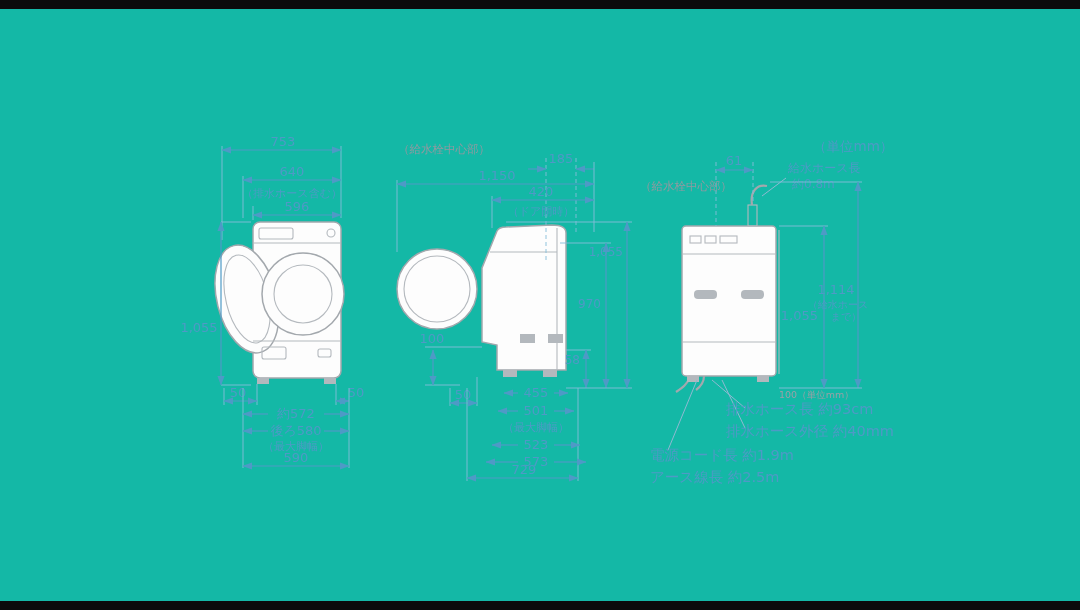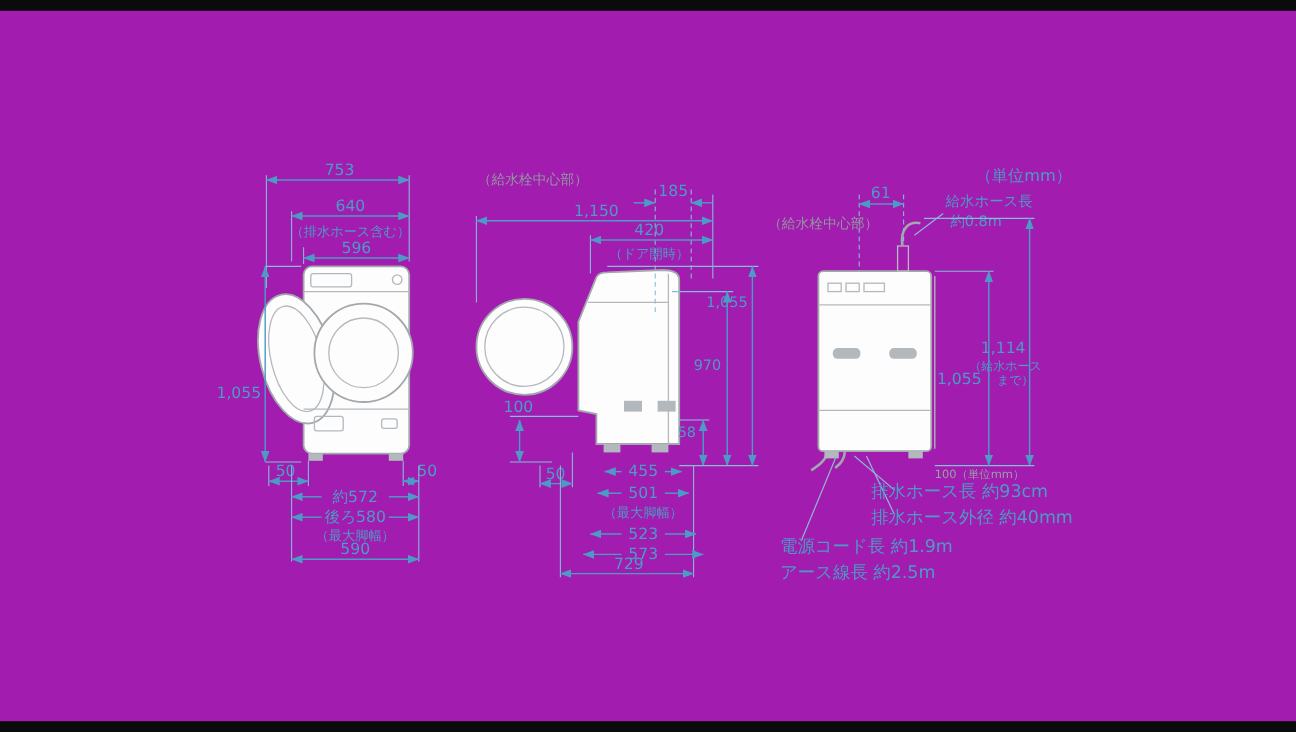--- a/index.html
+++ b/index.html
@@ -1,16 +1,16 @@
 <!DOCTYPE html>
 <html><head>
 <meta charset="utf-8">
 <style>
   html,body{margin:0;padding:0;background:#ffffff;}
-  .stage{position:relative;width:1080px;height:610px;background:#a21caf;overflow:hidden;
+  .stage{position:relative;width:1080px;height:610px;background:#14b8a6;overflow:hidden;
          font-family:"DejaVu Sans","Liberation Sans",sans-serif;}
   svg text{font-family:"DejaVu Sans","Liberation Sans",sans-serif;}
   .body{stroke:#a3a8ad;stroke-width:1.5;fill:#fdfdfd;}
   .body2{stroke:#b4b9be;stroke-width:1.1;fill:none;}
   .foot{fill:#b3b8bd;stroke:none;}
   .hose{stroke:#a3a8ad;stroke-width:2.2;fill:none;}
   .dim{stroke:#4e9ac6;stroke-width:1.2;fill:none;}
   .ext{stroke:#85bcd9;stroke-width:0.9;fill:none;}
   .dash{stroke:#85bcd9;stroke-width:0.9;fill:none;stroke-dasharray:4 3;}
   .lead{stroke:#8fb8d2;stroke-width:1;fill:none;}

